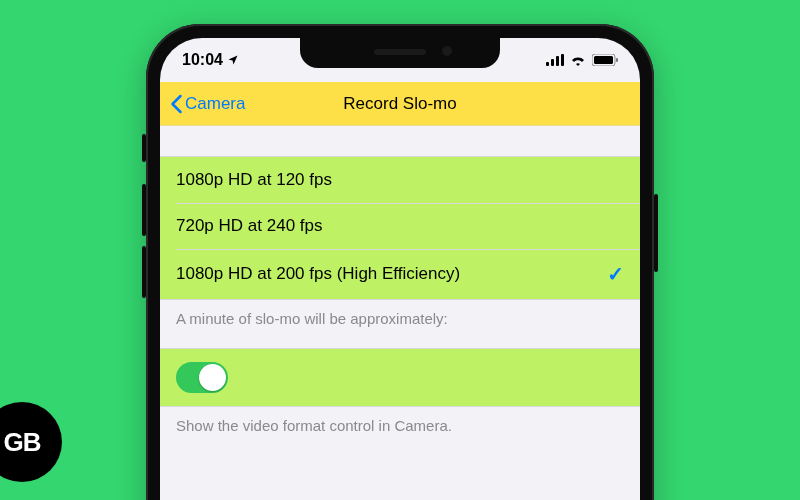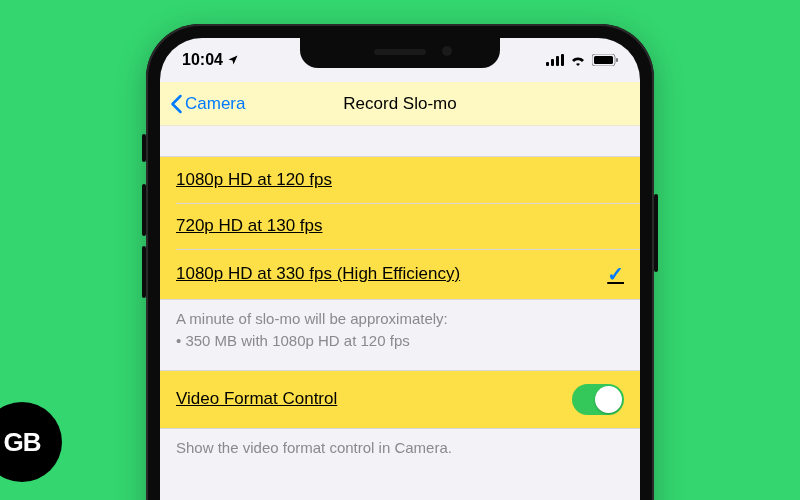--- a/index.html
+++ b/index.html
@@ -49,31 +49,31 @@
   width: 10px; height: 10px; background: #1a1a1a; border-radius: 50%;
 }
 .statusbar {
   height: 44px; display: flex; justify-content: space-between; align-items: center;
   padding: 0 22px; font-weight: 600; font-size: 16px; position: relative; z-index: 2;
 }
 .sb-left { display: flex; align-items: center; gap: 4px; }
 .sb-right { display: flex; align-items: center; gap: 6px; }
 .loc-icon svg, .wifi-icon svg, .batt-icon svg, .sig-icon svg { display: block; }
 .nav {
-  height: 44px; background: #fef9c3; border-bottom: 1px solid #d8d8dc80;
+  height: 44px; background: #fde047; border-bottom: 1px solid #d8d8dc80;
   display: flex; align-items: center; position: relative; padding: 0 10px;
 }
 .back { color: #007aff; font-size: 17px; display: flex; align-items: center; gap: 2px; }
 .back .chev svg { display: block; }
 .nav-title {
   position: absolute; left: 0; right: 0; text-align: center;
   font-weight: 400; font-size: 17px; pointer-events: none;
 }
 .gap { height: 30px; }
-.group { background: #fde047; border-top: 1px solid #d8d8dc; border-bottom: 1px solid #d8d8dc; text-decoration: underline; }
+.group { background: #bef264; border-top: 1px solid #d8d8dc; border-bottom: 1px solid #d8d8dc; }
 .row {
   display: flex; align-items: center; justify-content: space-between;
   padding: 13px 16px; font-size: 17px; position: relative;
 }
 .row + .row::before {
   content: ""; position: absolute; top: 0; left: 16px; right: 0;
   height: 1px; background: #d8d8dc;
 }
 .check { color: #007aff; font-size: 20px; font-weight: 600; }
 .footer {
@@ -152,38 +152,36 @@
       <div class="nav-title">Record Slo-mo</div>
     </div>
 
     <div class="gap"></div>
 
     <div class="group">
       <div class="row">
         <span>1080p HD at 120 fps</span>
       </div>
       <div class="row">
-        <span>720p HD at 130 fps</span>
+        <span>720p HD at 240 fps</span>
       </div>
       <div class="row">
-        <span>1080p HD at 330 fps (High Efficiency)</span>
+        <span>1080p HD at 200 fps (High Efficiency)</span>
         <span class="check">✓</span>
       </div>
     </div>
 
     <div class="footer">
       <div>A minute of slo-mo will be approximately:</div>
       <ul>
-        <li>350 MB with 1080p HD at 120 fps</li>
       </ul>
     </div>
 
     <div class="group">
       <div class="row">
-        <span>Video Format Control</span>
         <div class="toggle"></div>
       </div>
     </div>
 
     <div class="footer">Show the video format control in Camera.</div>
 
   </div>
 </div>
 
 </body></html>

